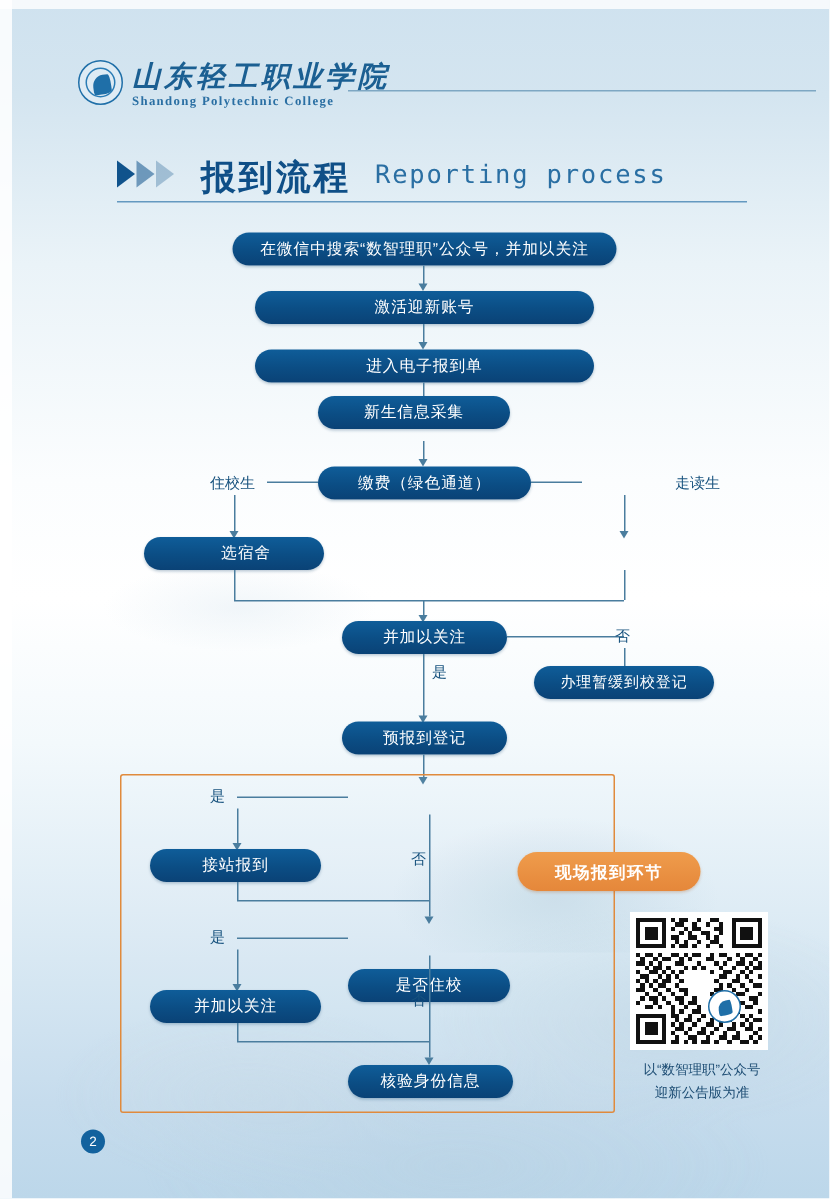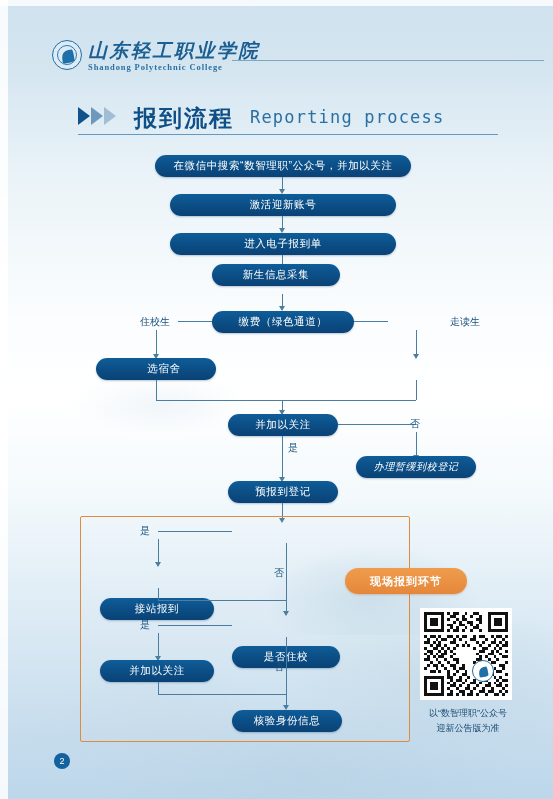--- a/index.html
+++ b/index.html
@@ -147,39 +147,39 @@
   <div class="edge h" style="left:156px;top:400px;width:260px;"></div>
   <div class="edge v" style="left:282px;top:400px;height:11px;"></div>
   <div class="arrowhead" style="left:279px;top:410px;"></div>
 
   <div class="node" style="left:228px;top:414px;width:110px;height:22px;">并加以关注</div>
 
   <div class="edge h" style="left:338px;top:424px;width:78px;"></div>
   <div class="elabel" style="left:410px;top:417px;">否</div>
   <div class="edge v" style="left:416px;top:432px;height:24px;"></div>
   <div class="arrowhead" style="left:413px;top:455px;"></div>
-  <div class="node sm" style="left:356px;top:456px;width:120px;height:22px;font-style:italic;">办理暂缓到校登记</div>
+  <div class="node sm" style="left:356px;top:444px;width:120px;height:22px;">办理暂缓到校登记</div>
 
   <div class="edge v" style="left:282px;top:436px;height:42px;"></div>
   <div class="elabel" style="left:288px;top:441px;">是</div>
   <div class="arrowhead" style="left:279px;top:477px;"></div>
   <div class="node" style="left:228px;top:481px;width:110px;height:22px;">预报到登记</div>
 
   <div class="edge v" style="left:282px;top:503px;height:16px;"></div>
   <div class="arrowhead" style="left:279px;top:518px;"></div>
 
   <div class="obox"></div>
   <div class="obadge">现场报到环节</div>
 
 
   <div class="edge h" style="left:158px;top:531px;width:74px;"></div>
   <div class="elabel" style="left:140px;top:524px;">是</div>
   <div class="edge v" style="left:158px;top:539px;height:24px;"></div>
   <div class="arrowhead" style="left:155px;top:562px;"></div>
-  <div class="node" style="left:100px;top:598px;width:114px;height:22px;">接站报到</div>
+  <div class="node" style="left:100px;top:566px;width:114px;height:22px;">接站报到</div>
 
   <div class="edge v" style="left:286px;top:543px;height:68px;"></div>
   <div class="elabel" style="left:274px;top:566px;">否</div>
   <div class="edge v" style="left:158px;top:588px;height:12px;"></div>
   <div class="edge h" style="left:158px;top:600px;width:128px;"></div>
   <div class="arrowhead" style="left:283px;top:611px;"></div>
 
   <div class="node" style="left:232px;top:615px;width:108px;height:22px;margin-top:31px;">是否住校</div>
 
   <div class="edge h" style="left:158px;top:625px;width:74px;"></div>

